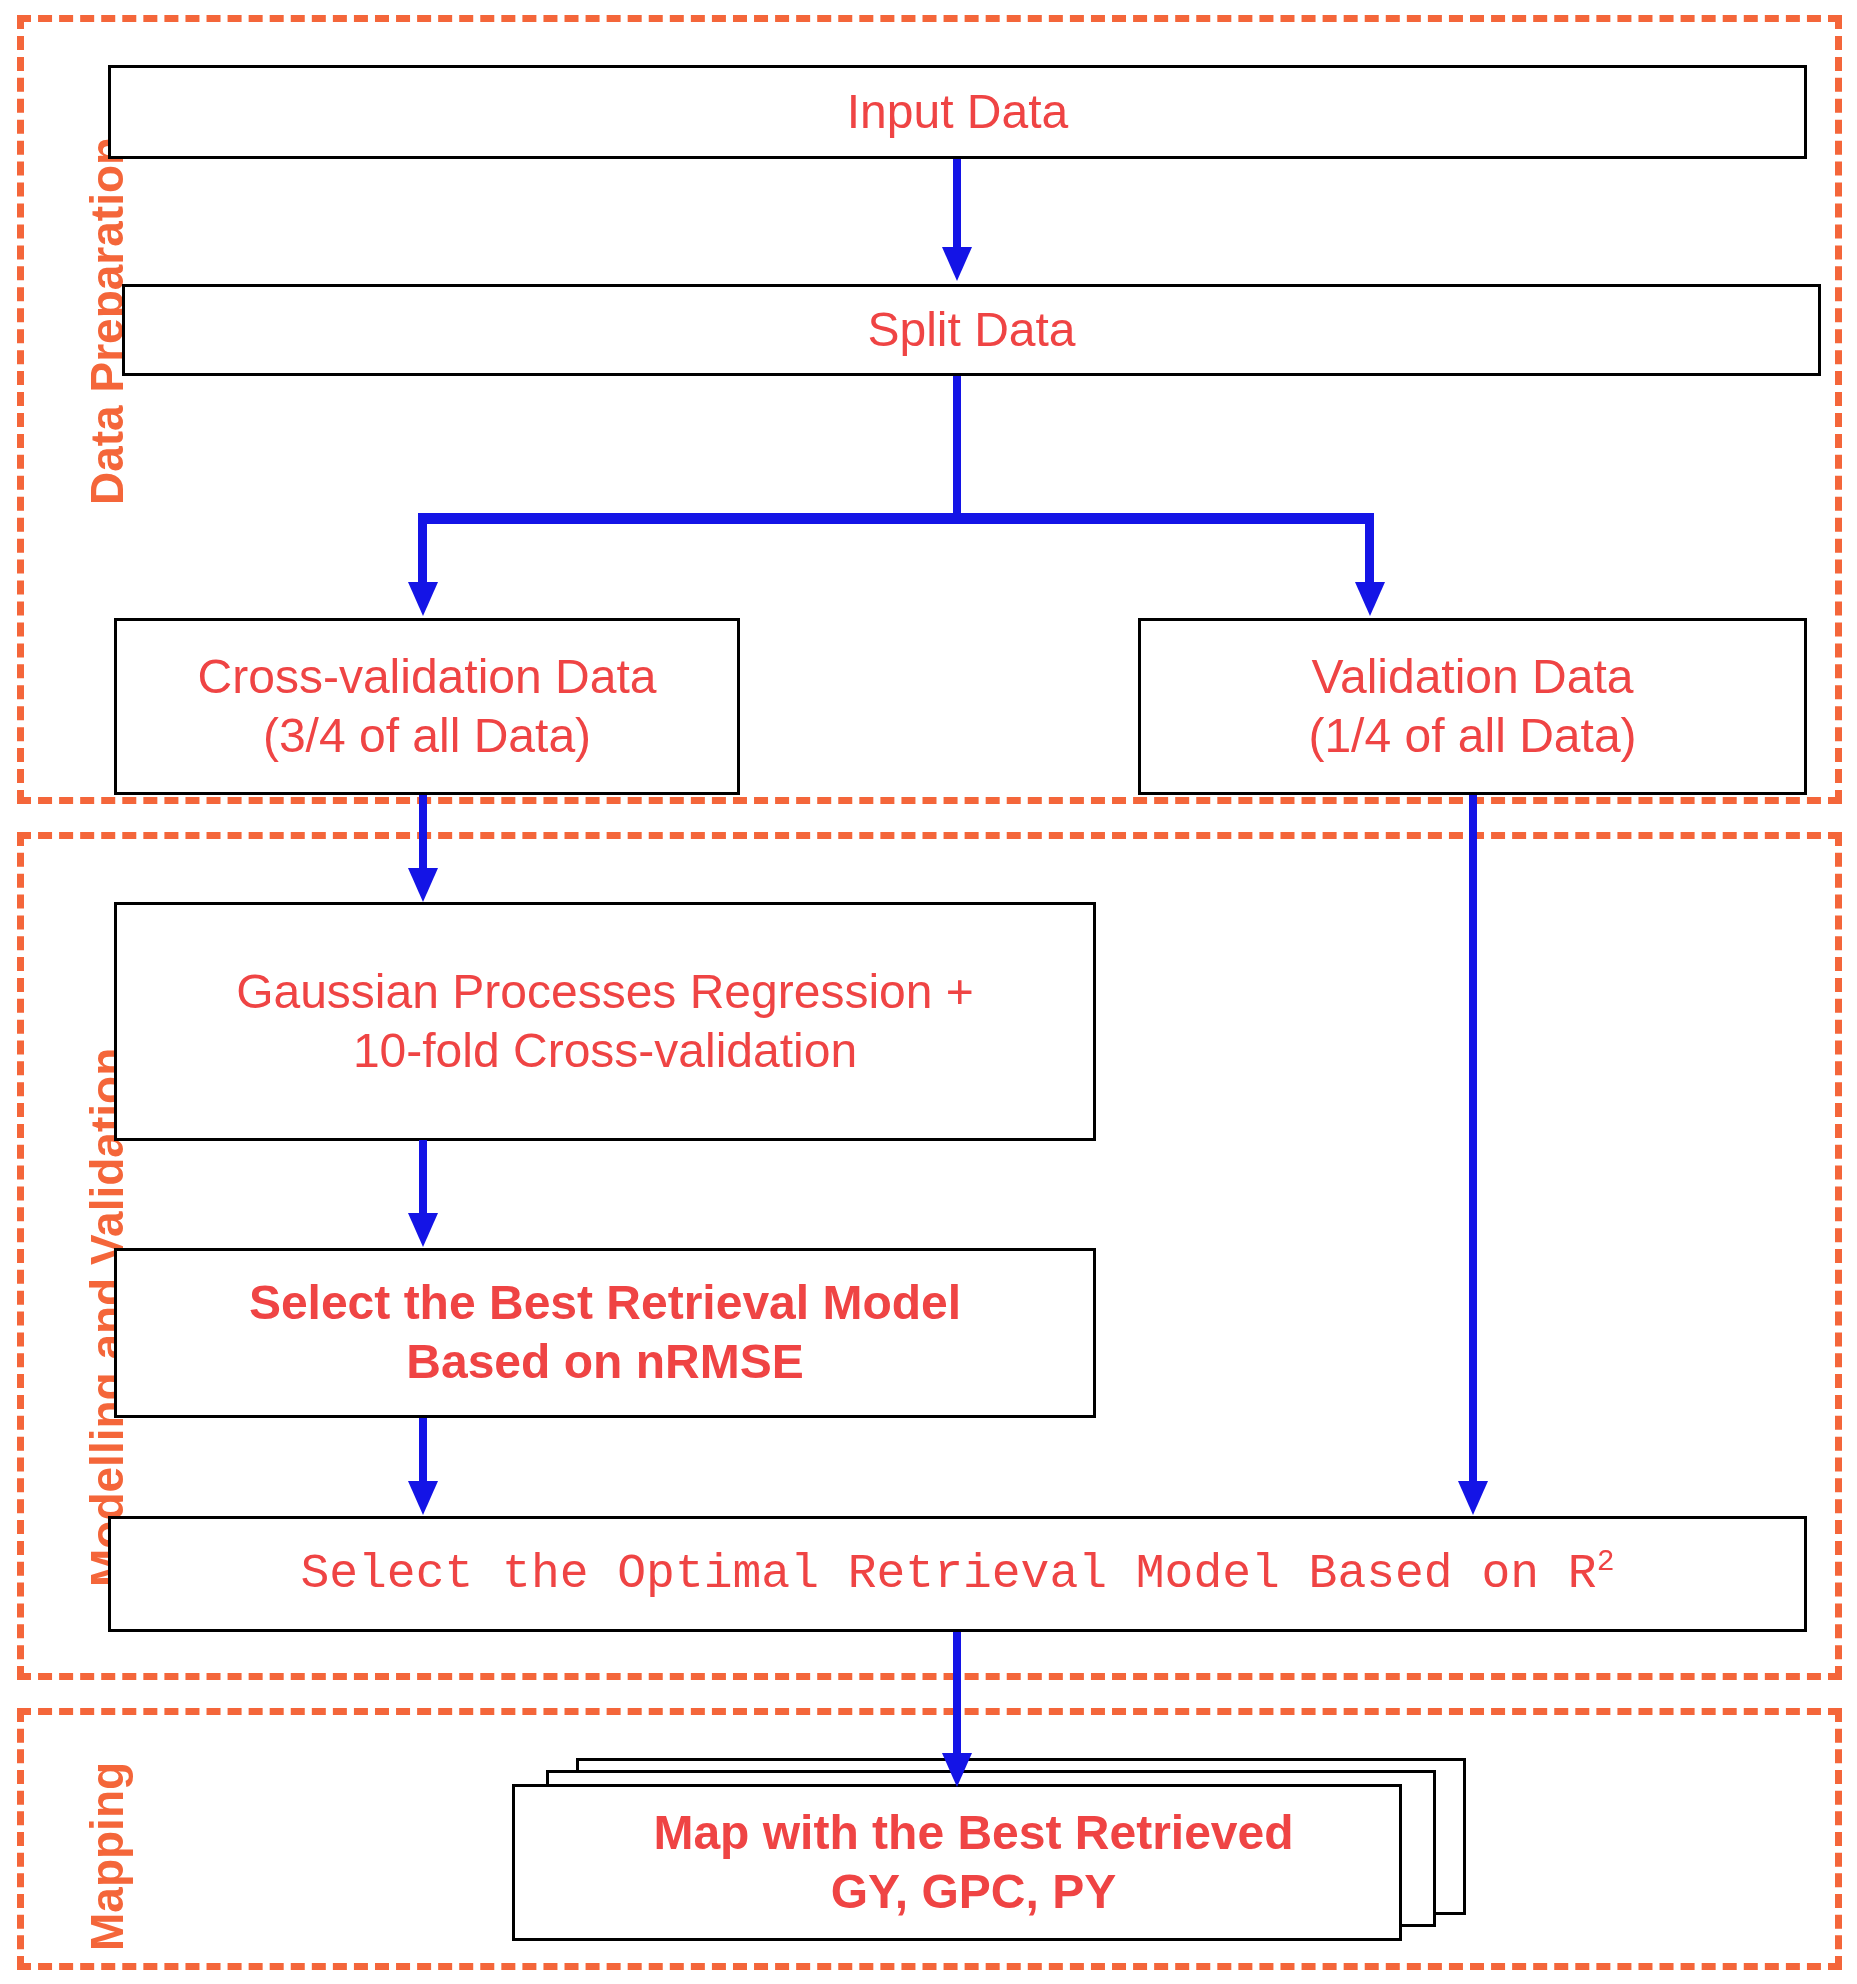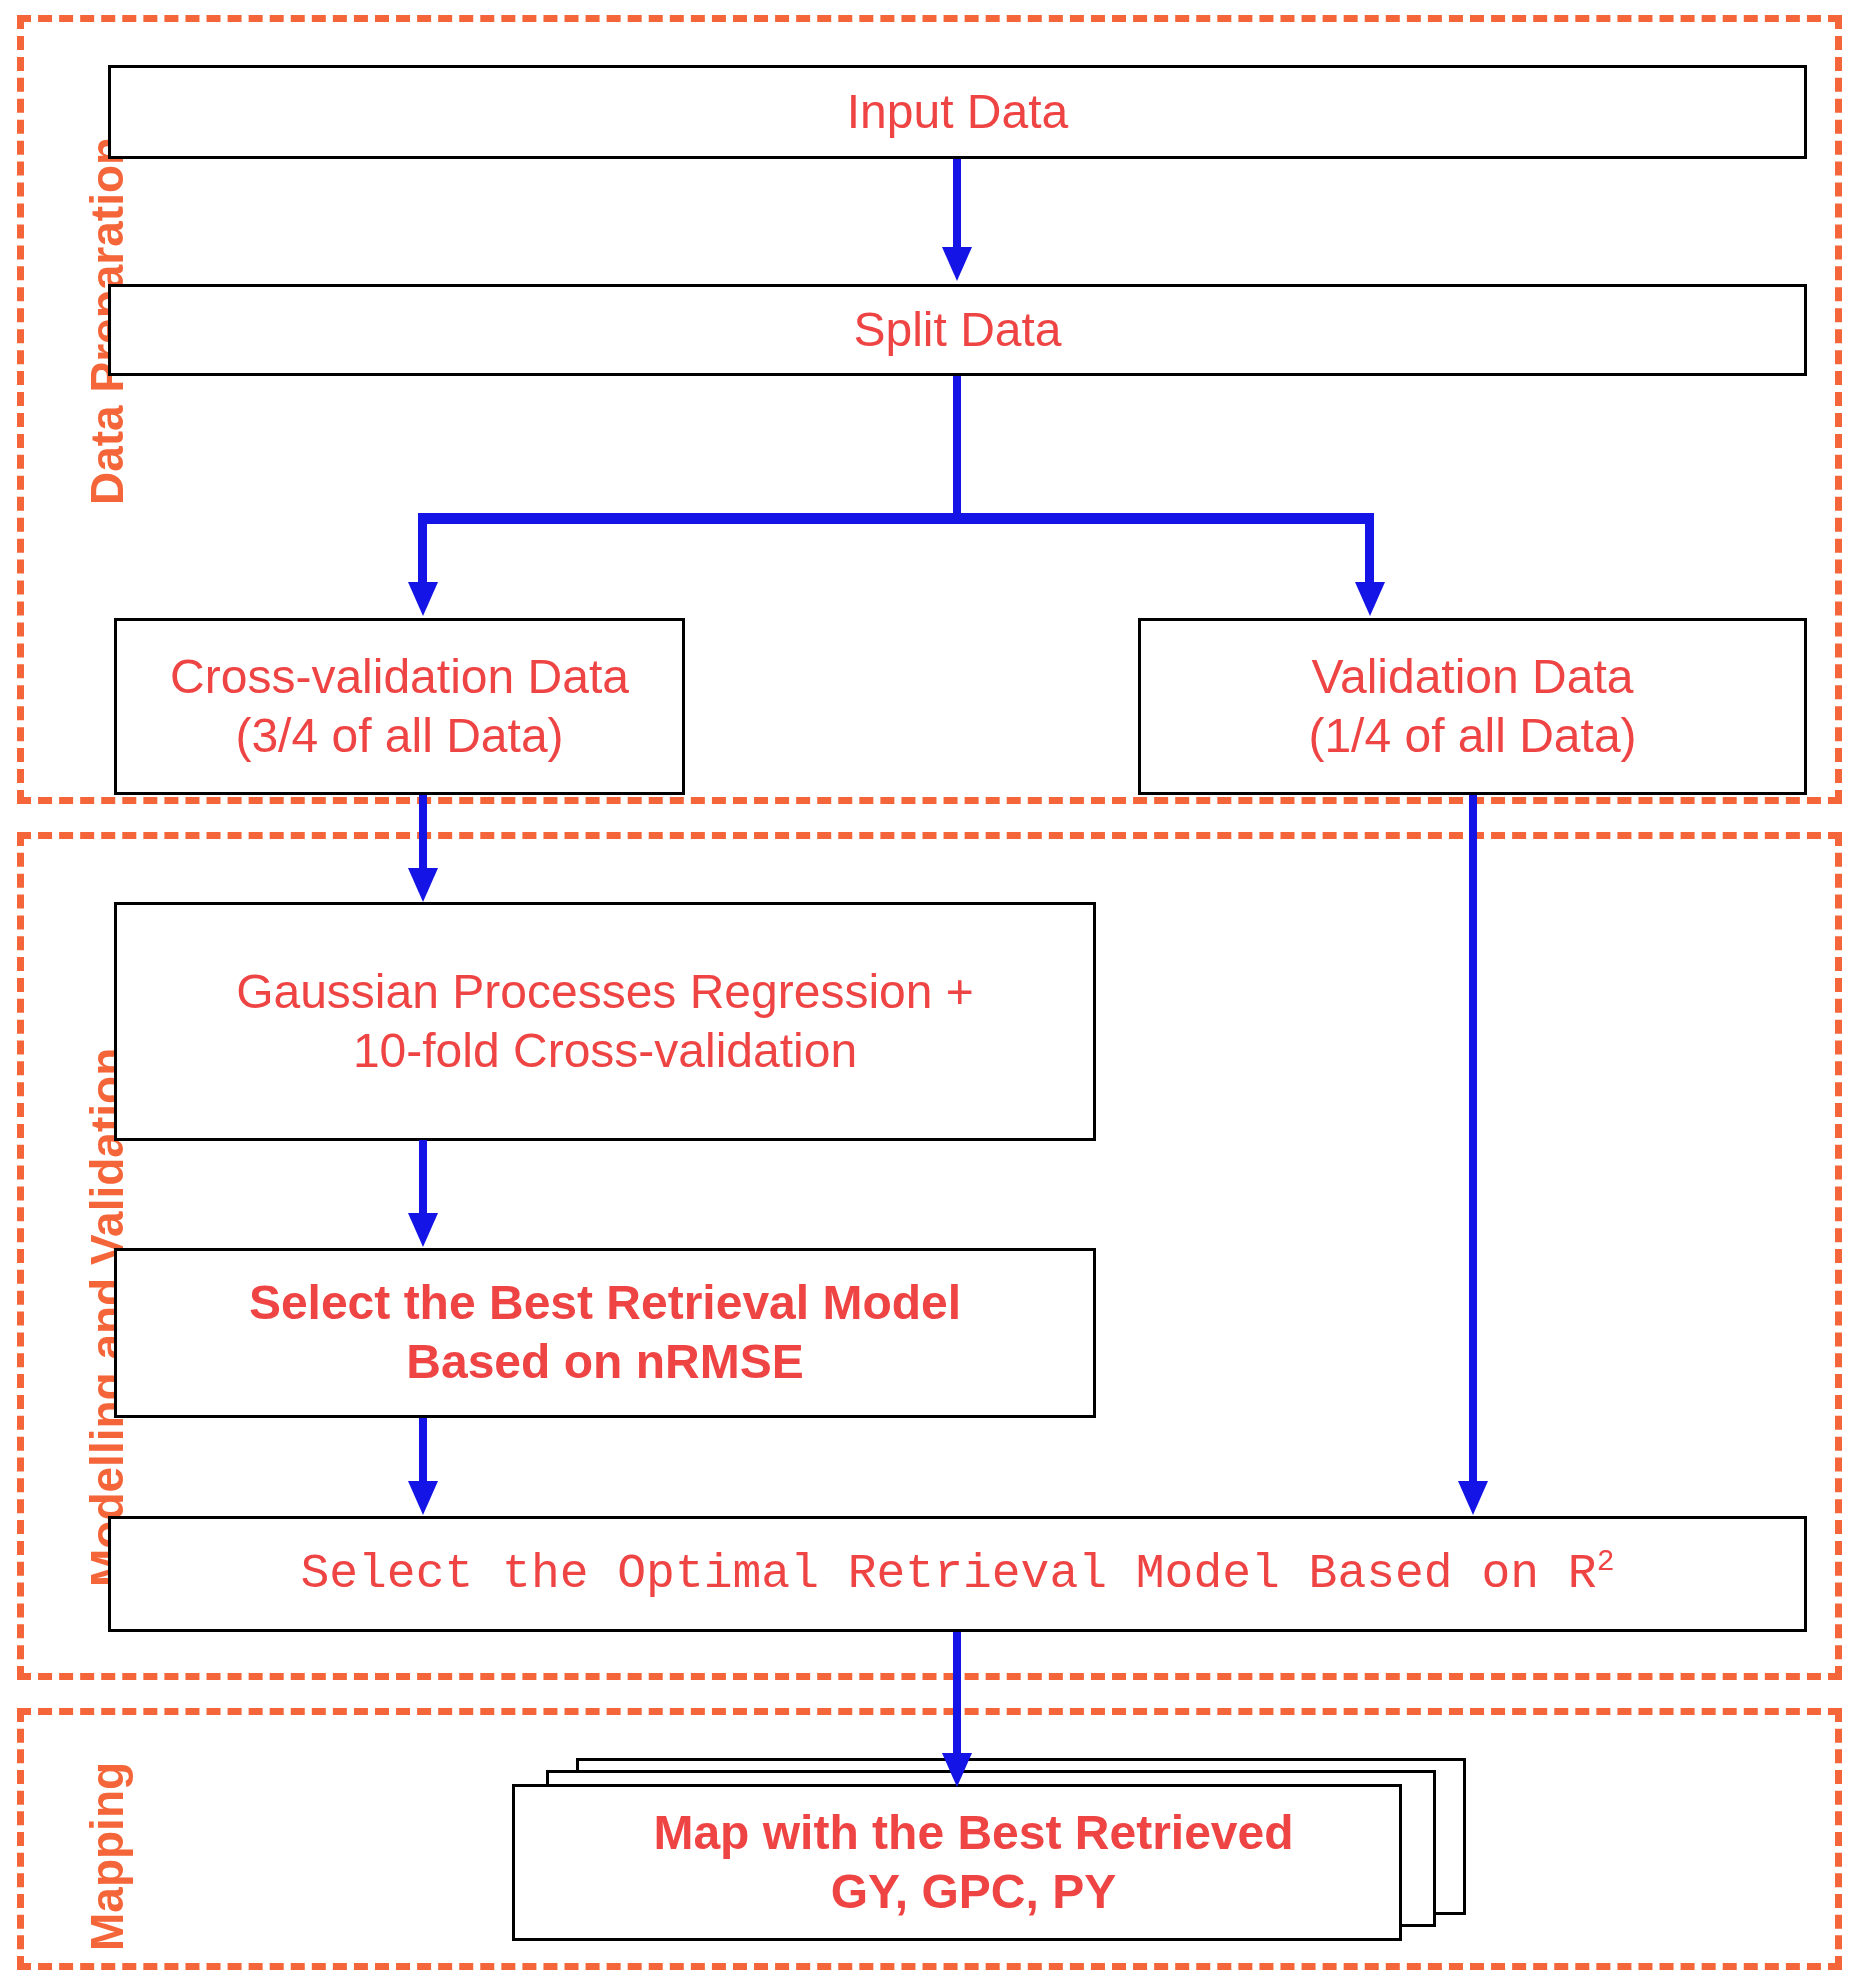--- a/index.html
+++ b/index.html
@@ -95,25 +95,25 @@
   <div class="section-label" style="left:80px; top:505px; font-size:46px;">Data Preparation</div>
 
   <div class="section-label" style="left:80px; top:1587px; font-size:46px;">Modelling and Validation</div>
 
   <div class="section-label" style="left:80px; top:1951px; font-size:46px;">Mapping</div>
 
   <div class="box" style="left:108px; top:65px; width:1699px; height:94px; font-size:48px;">
     <span>Input Data</span>
   </div>
 
-  <div class="box" style="left:108px; top:284px; width:1699px; height:92px; font-size:48px;">
+  <div class="box" style="left:122px; top:284px; width:1699px; height:92px; font-size:48px;">
     <span>Split Data</span>
   </div>
 
-  <div class="box" style="left:114px; top:618px; width:571px; height:177px; font-size:48px; flex-direction:column;">
+  <div class="box" style="left:114px; top:618px; width:626px; height:177px; font-size:48px; flex-direction:column;">
     <span>Cross-validation Data</span>
     <span>(3/4 of all Data)</span>
   </div>
 
   <div class="box" style="left:1138px; top:618px; width:669px; height:177px; font-size:48px; flex-direction:column;">
     <span>Validation Data</span>
     <span>(1/4 of all Data)</span>
   </div>
 
   <div class="box" style="left:114px; top:902px; width:982px; height:239px; font-size:48px; flex-direction:column;">

